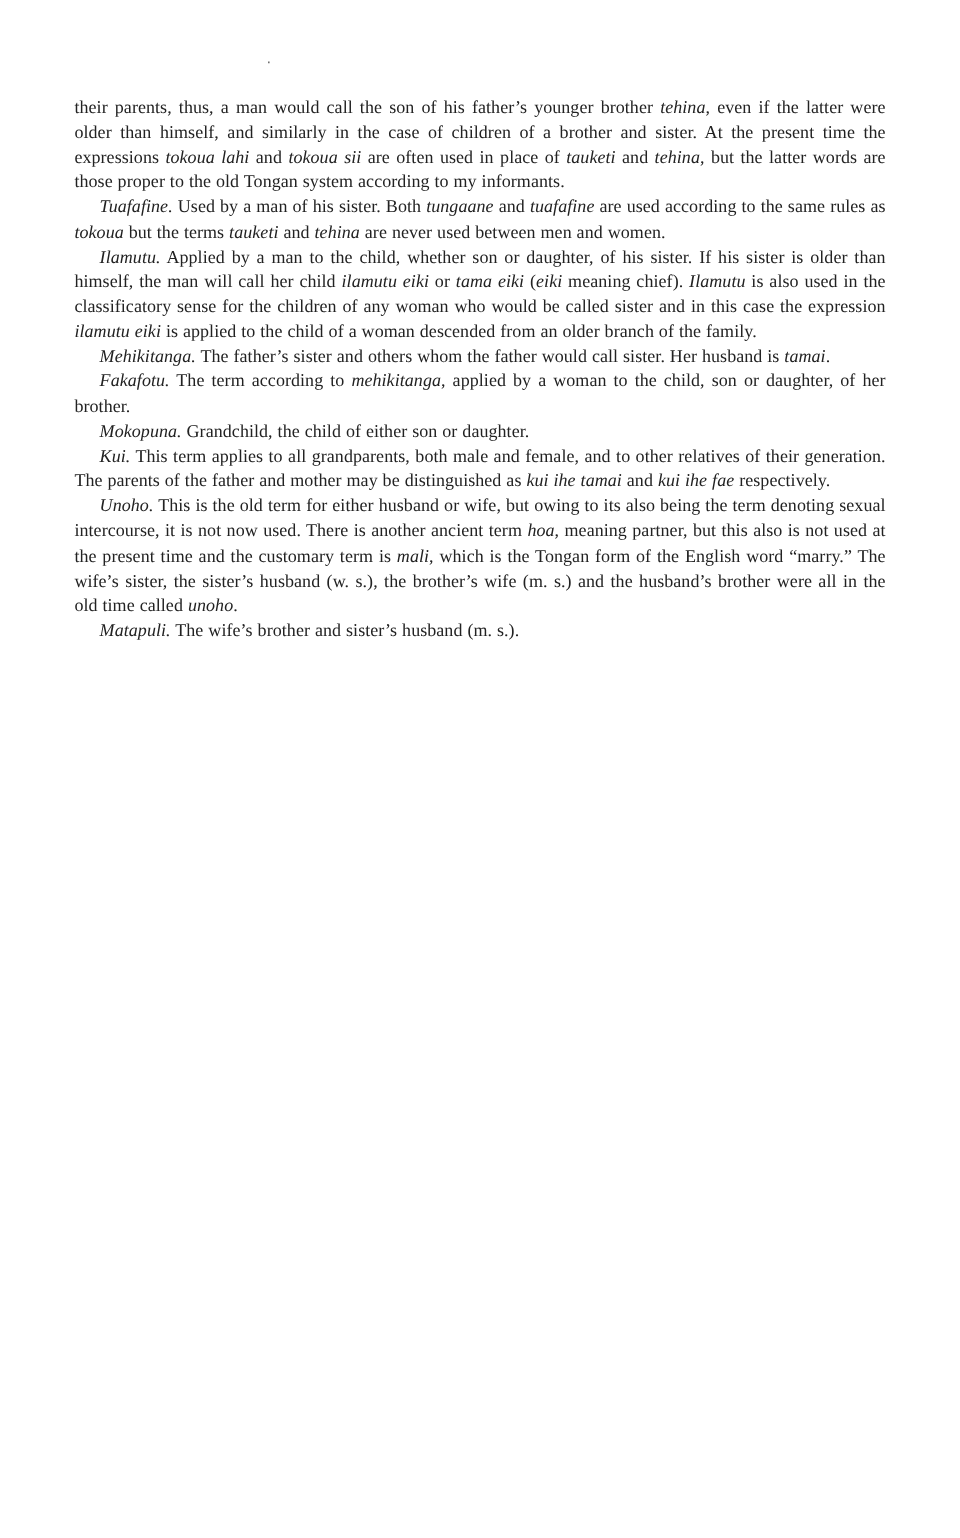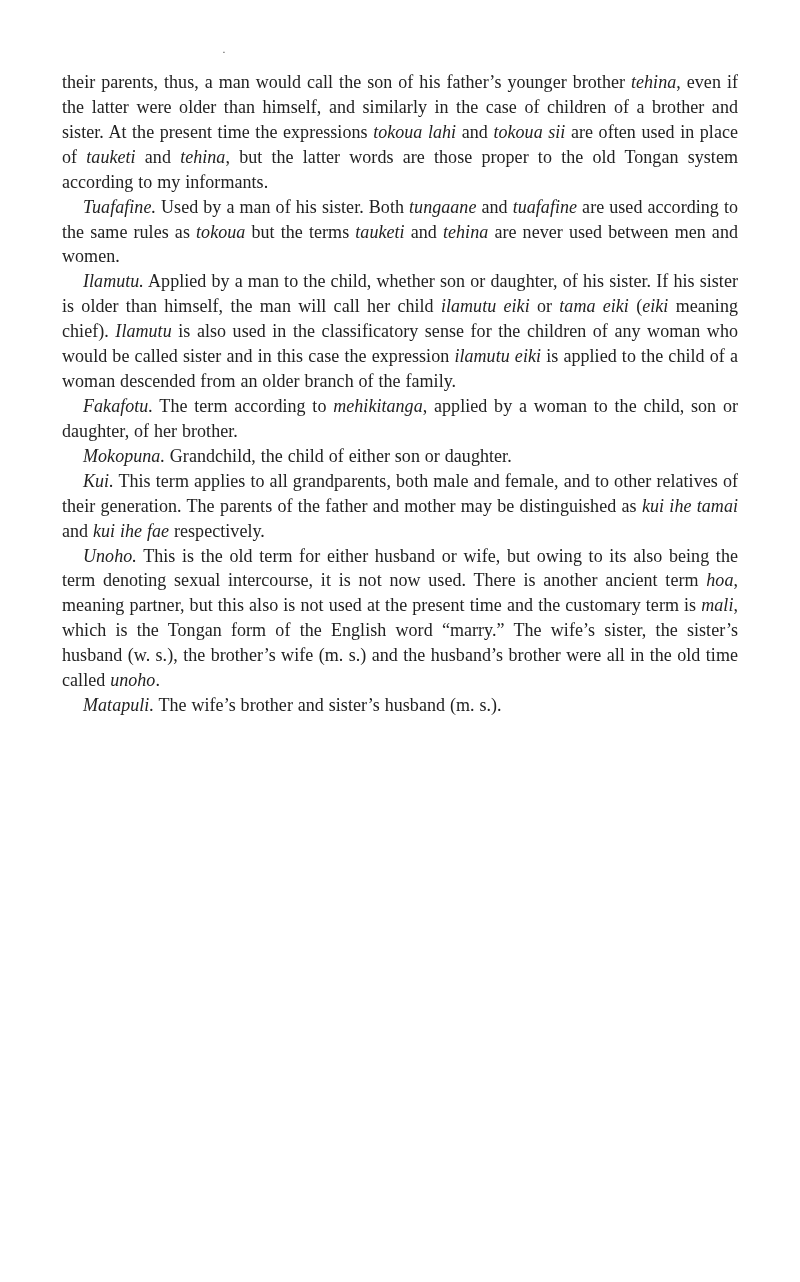--- a/index.html
+++ b/index.html
@@ -41,22 +41,22 @@
     font-size: 25.5px;
     letter-spacing: 0.4px;
     color: #232323;
   }
   .running-head .rh-page {
     font-size: 25.5px;
     color: #232323;
     letter-spacing: 0.5px;
   }
   .body-text {
-    margin-top: 24px;
-    font-size: 18px;
+    margin-top: 34px;
+    font-size: 15px;
     line-height: 1.385;
     text-align: justify;
     text-justify: inter-word;
     color: #222222;
     letter-spacing: 0.05px;
     word-spacing: 0.3px;
   }
   .body-text p {
     margin: 0;
     text-indent: 0;
@@ -76,20 +76,21 @@
 
 <div class="page">
 
   <div class="tick">ᐧ</div>
 
 
   <div class="body-text" id="body-text">
       <p><span>their parents, thus, a man would call the son of his father’s younger brother </span><i class="term">tehina</i><span>, even if the latter were older than himself, and similarly in the case of children of a brother and sister. At the present time the expressions </span><i class="term">tokoua lahi</i><span> and </span><i class="term">tokoua sii</i><span> are often used in place of </span><i class="term">tauketi</i><span> and </span><i class="term">tehina</i><span>, but the latter words are those proper to the old Tongan system according to my informants.</span></p>
       <p class="indent"><i class="term">Tuafafine.</i><span> Used by a man of his sister. Both </span><i class="term">tungaane</i><span> and </span><i class="term">tuafafine</i><span> are used according to the same rules as </span><i class="term">tokoua</i><span> but the terms </span><i class="term">tauketi</i><span> and </span><i class="term">tehina</i><span> are never used between men and women.</span></p>
       <p class="indent"><i class="term">Ilamutu.</i><span> Applied by a man to the child, whether son or daughter, of his sister. If his sister is older than himself, the man will call her child </span><i class="term">ilamutu eiki</i><span> or </span><i class="term">tama eiki</i><span> (</span><i class="term">eiki</i><span> meaning chief). </span><i class="term">Ilamutu</i><span> is also used in the classificatory sense for the children of any woman who would be called sister and in this case the expression </span><i class="term">ilamutu eiki</i><span> is applied to the child of a woman descended from an older branch of the family.</span></p>
+      <p class="indent"><i class="term">Mehikitanga.</i><span> The father’s sister and others whom the father would call sister. Her husband is </span><i class="term">tamai</i><span>.</span></p>
       <p class="indent"><i class="term">Fakafotu.</i><span> The term according to </span><i class="term">mehikitanga</i><span>, applied by a woman to the child, son or daughter, of her brother.</span></p>
       <p class="indent"><i class="term">Mokopuna.</i><span> Grandchild, the child of either son or daughter.</span></p>
       <p class="indent"><i class="term">Kui.</i><span> This term applies to all grandparents, both male and female, and to other relatives of their generation. The parents of the father and mother may be distinguished as </span><i class="term">kui ihe tamai</i><span> and </span><i class="term">kui ihe fae</i><span> respectively.</span></p>
       <p class="indent"><i class="term">Unoho.</i><span> This is the old term for either husband or wife, but owing to its also being the term denoting sexual intercourse, it is not now used. There is another ancient term </span><i class="term">hoa</i><span>, meaning partner, but this also is not used at the present time and the customary term is </span><i class="term">mali</i><span>, which is the Tongan form of the English word “marry.” The wife’s sister, the sister’s husband (w. s.), the brother’s wife (m. s.) and the husband’s brother were all in the old time called </span><i class="term">unoho</i><span>.</span></p>
       <p class="indent"><i class="term">Matapuli.</i><span> The wife’s brother and sister’s husband (m. s.).</span></p>
     </div>
 
 </div>
 
 </body></html>

